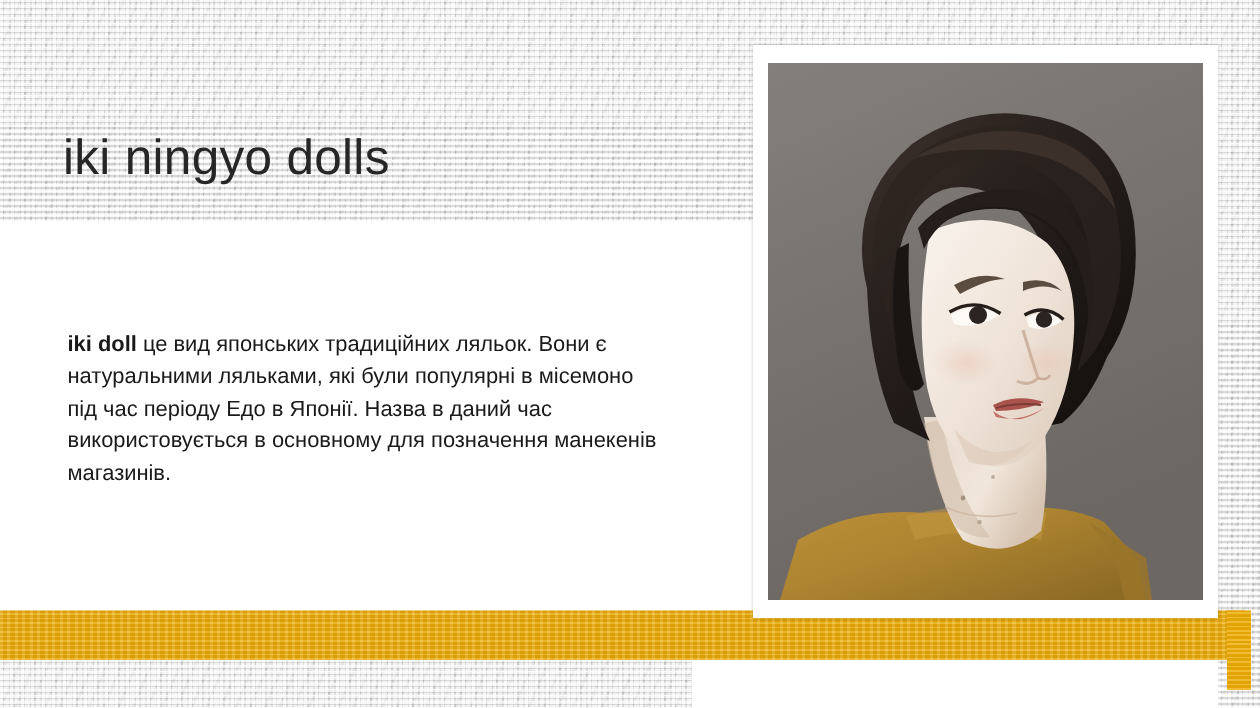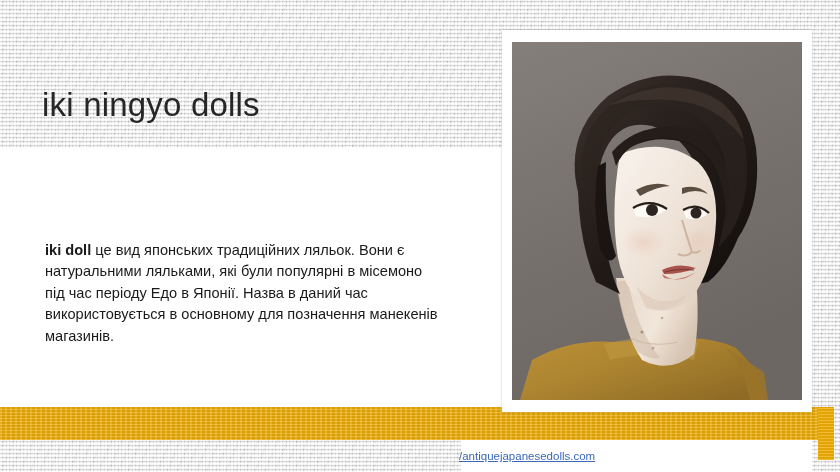--- a/index.html
+++ b/index.html
@@ -87,21 +87,21 @@
     font-weight: 400;
     letter-spacing: 0.2px;
     color: #262626;
     white-space: nowrap;
   }
 
   
   #body-text {
     position: absolute;
     left: 45px;
-    top: 240px;
+    top: 220px;
     width: 398px;
     font-size: 14.6px;
     line-height: 21.4px;
     color: #1a1a1a;
     text-align: left;
   }
   #body-text .lead {
     font-weight: bold;
   }
 
@@ -274,15 +274,14 @@
         <path d="M124 244 Q148 270 176 252 Q158 274 134 266 Z" fill="#ddcab9" opacity="0.6"></path>
 
         <circle cx="130" cy="290" r="1.6" fill="#8f7a68" opacity="0.7"></circle>
         <circle cx="150" cy="276" r="1.3" fill="#9c8774" opacity="0.6"></circle>
         <circle cx="141" cy="306" r="1.5" fill="#94806d" opacity="0.55"></circle>
         <path d="M118 296 Q140 306 166 300" stroke="#c9b39f" stroke-width="1.1" fill="none" opacity="0.75"></path>
       </svg>
     </div>
   </div>
 
-  <a id="source-link" href="#">/antiquejapanesedolls.com</a>
 
 </div>
 
 </body></html>

